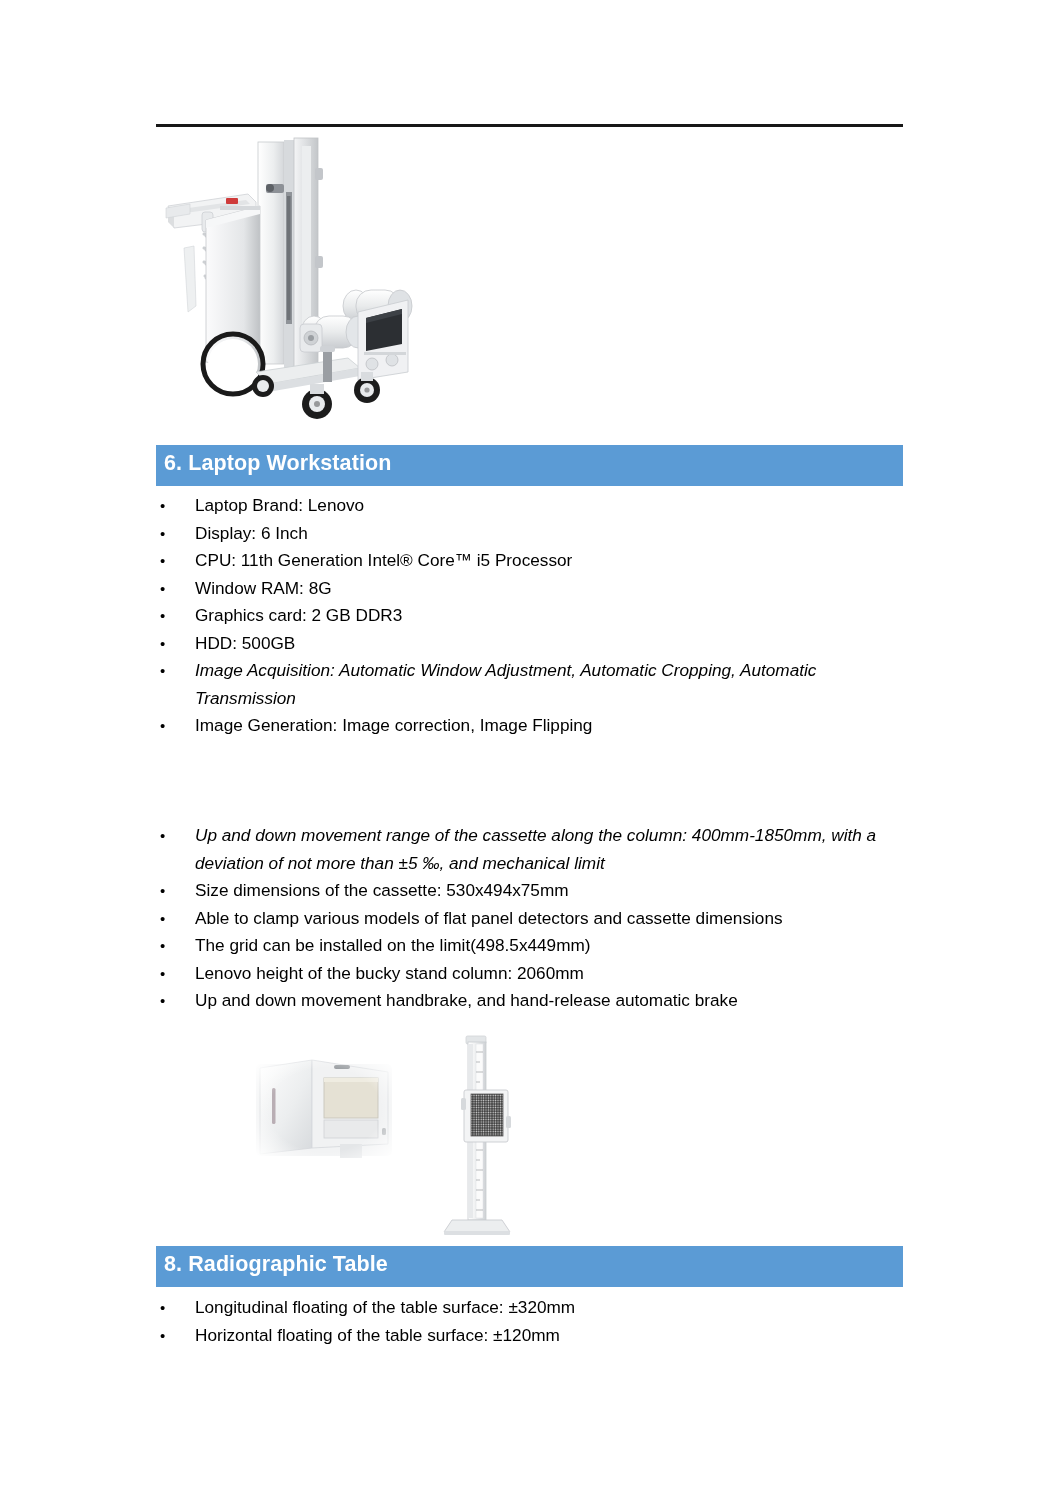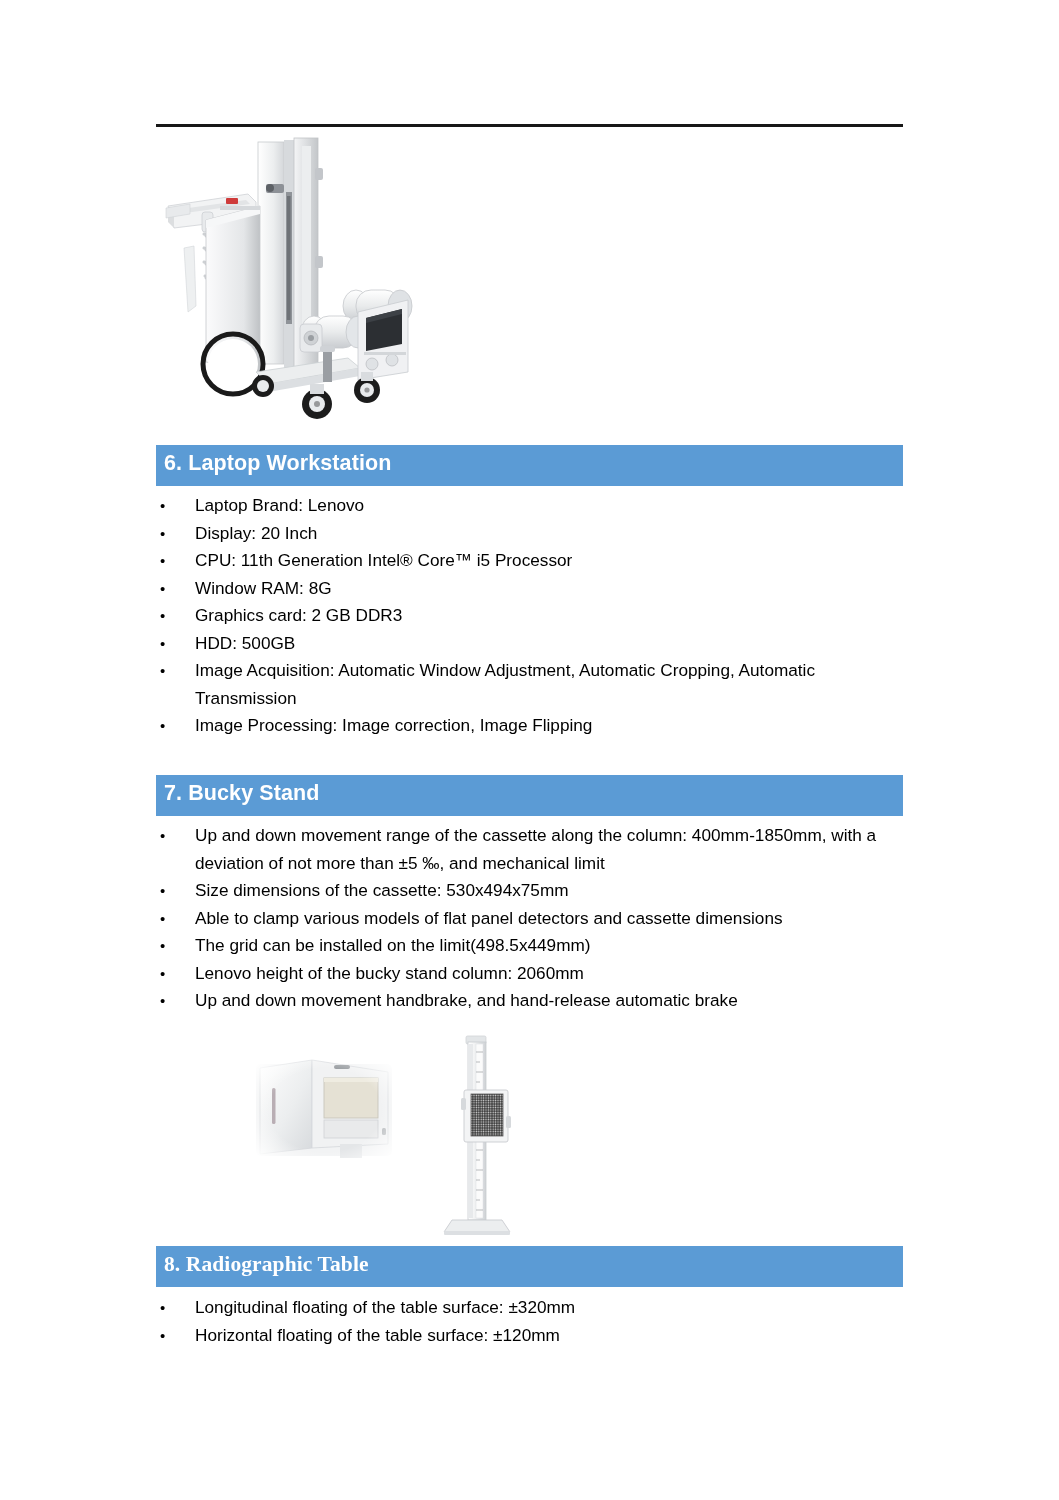--- a/index.html
+++ b/index.html
@@ -80,21 +80,21 @@
     flex: 0 0 39px;
     text-align: left;
     padding-left: 4px;
     font-size: 15px;
     line-height: 27.5px;
   }
   .bullet-text {
     flex: 1 1 auto;
     padding-right: 2px;
   }
-  .bullet-text.wrap-w { max-width: 712px; }
+  .bullet-text.wrap-w { max-width: 712px; font-style: italic; }
 
   
   .figure-bucky {
     position: absolute;
     left: 240px;
     top: 1032px;
     width: 302px;
     height: 208px;
   }
   .figure-bucky svg { display: block; width: 100%; height: 100%; }
@@ -223,21 +223,21 @@
     <span class="section-title">6. Laptop Workstation</span>
   </div>
 
   <div class="bullets" style="top:492px;">
     <div class="bullet-row">
       <span class="bullet-mark">•</span>
       <span class="bullet-text">Laptop Brand: Lenovo</span>
     </div>
     <div class="bullet-row">
       <span class="bullet-mark">•</span>
-      <span class="bullet-text">Display: 20 Inch</span>
+      <span class="bullet-text">Display: 6 Inch</span>
     </div>
     <div class="bullet-row">
       <span class="bullet-mark">•</span>
       <span class="bullet-text">CPU: 11th Generation Intel® Core™ i5 Processor</span>
     </div>
     <div class="bullet-row">
       <span class="bullet-mark">•</span>
       <span class="bullet-text">Window RAM: 8G</span>
     </div>
     <div class="bullet-row">
@@ -247,27 +247,24 @@
     <div class="bullet-row">
       <span class="bullet-mark">•</span>
       <span class="bullet-text">HDD: 500GB</span>
     </div>
     <div class="bullet-row">
       <span class="bullet-mark">•</span>
       <span class="bullet-text wrap-w">Image Acquisition: Automatic Window Adjustment, Automatic Cropping, Automatic Transmission</span>
     </div>
     <div class="bullet-row">
       <span class="bullet-mark">•</span>
-      <span class="bullet-text">Image Processing: Image correction, Image Flipping</span>
-    </div>
-  </div>
-
-  <div class="section-bar" style="top:775px;">
-    <span class="section-title">7. Bucky Stand</span>
-  </div>
+      <span class="bullet-text">Image Generation: Image correction, Image Flipping</span>
+    </div>
+  </div>
+
 
   <div class="bullets" style="top:822px;">
     <div class="bullet-row">
       <span class="bullet-mark">•</span>
       <span class="bullet-text wrap-w">Up and down movement range of the cassette along the column: 400mm-1850mm, with a deviation of not more than ±5 ‰, and mechanical limit</span>
     </div>
     <div class="bullet-row">
       <span class="bullet-mark">•</span>
       <span class="bullet-text">Size dimensions of the cassette: 530x494x75mm</span>
     </div>
@@ -368,21 +365,21 @@
 
         <rect x="221" y="66" width="5" height="12" rx="1.5" fill="#d6d9dc"></rect>
         <rect x="266" y="84" width="5" height="12" rx="1.5" fill="#d6d9dc"></rect>
 
         <path d="M212 188 L262 188 L270 200 L204 200 Z" fill="#eceeef" stroke="#c9ccd0" stroke-width="0.9"></path>
         <rect x="204" y="199" width="66" height="4" rx="1" fill="#dcdfe2"></rect>
       </g>
     </svg>
   </div>
 
-  <div class="section-bar" style="top:1246px;font-family:Liberation Serif, serif;">
+  <div class="section-bar" style="top:1246px;">
     <span class="section-title">8. Radiographic Table</span>
   </div>
 
   <div class="bullets" style="top:1294px;">
     <div class="bullet-row">
       <span class="bullet-mark">•</span>
       <span class="bullet-text">Longitudinal floating of the table surface:  ±320mm</span>
     </div>
     <div class="bullet-row">
       <span class="bullet-mark">•</span>

